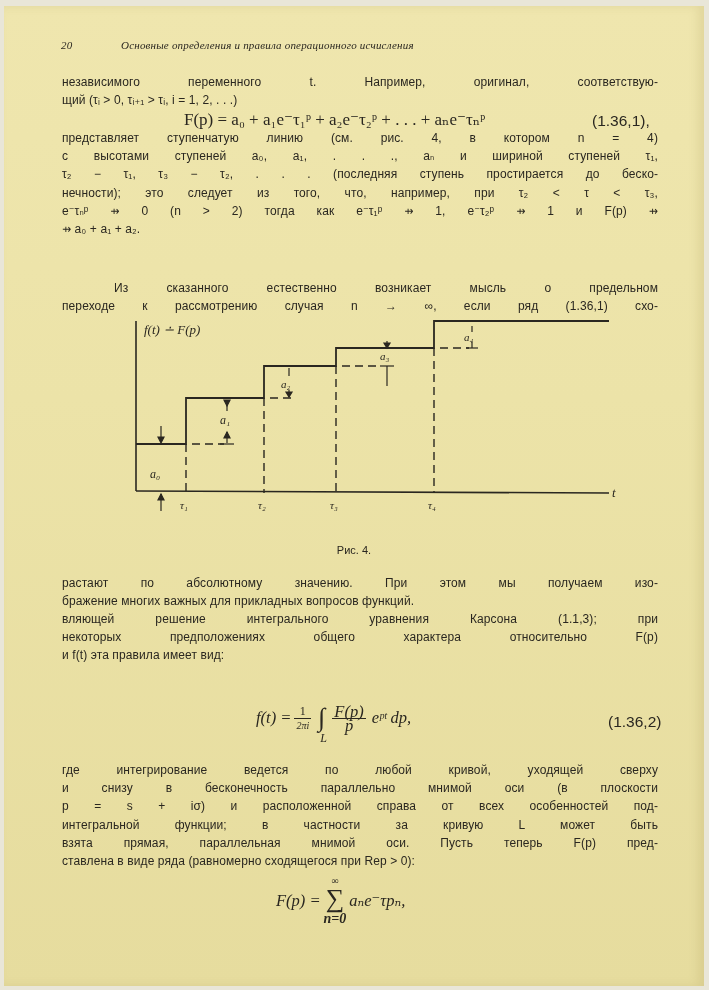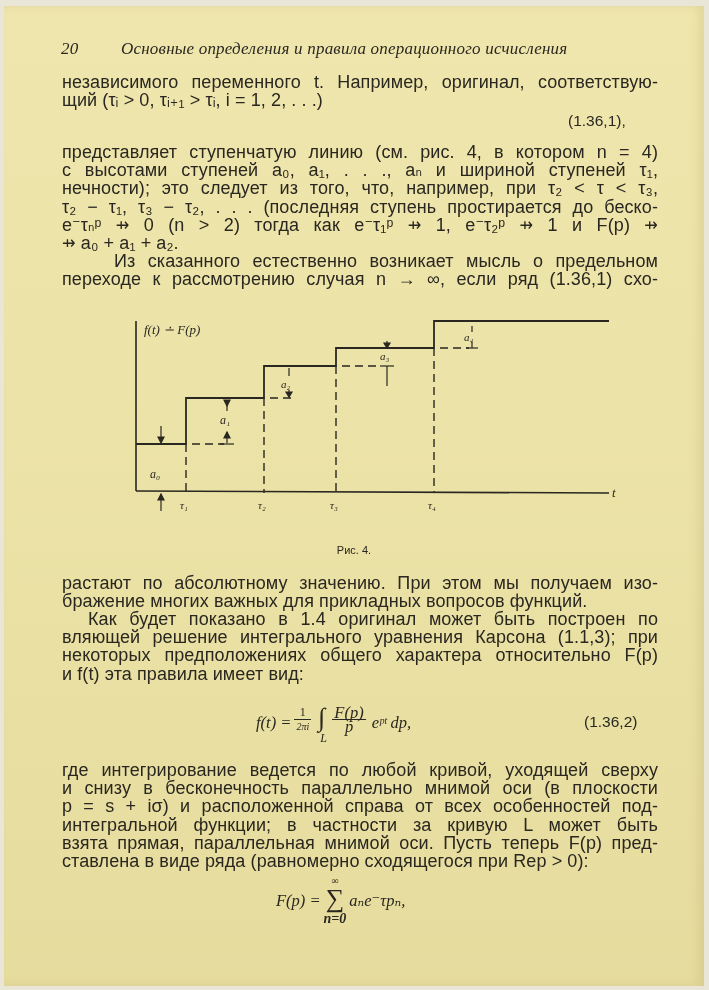--- a/index.html
+++ b/index.html
@@ -9,40 +9,40 @@
     font-family: "Liberation Serif", "DejaVu Serif", serif;
     color: #2a2720;
   }
   .page {
     position: absolute; left: 4px; top: 6px; width: 700px; height: 980px;
     background: linear-gradient(180deg, #efe6ae 0%, #ece3a8 40%, #e6dc9e 100%);
     box-shadow: inset -6px 0 10px rgba(150,130,60,0.15);
   }
   .runhead {
     position: absolute; top: 33px; left: 57px; width: 600px;
-    font-size: 17px; font-style: italic; letter-spacing: 0.2px;
+    font-size: 11px; font-style: italic; letter-spacing: 0.2px;
   }
   .runhead .num { display: inline-block; width: 60px; }
   .text {
     position: absolute; left: 58px; width: 596px;
     font-family: "Liberation Sans", "DejaVu Sans", sans-serif;
     font-stretch: condensed;
-    font-size: 18px; line-height: 18.2px;
+    font-size: 12px; line-height: 18.2px;
     text-align: justify;
     letter-spacing: 0.1px;
   }
   .indent { text-indent: 26px; }
   .line { display: block; text-align: justify; text-align-last: justify; white-space: nowrap; }
   .line.last { text-align-last: left; }
   .mi { font-family: "Liberation Serif", "DejaVu Serif", serif; font-style: italic; font-size: 16.5px; }
   .formula {
     position: absolute; font-family: "Liberation Serif", "DejaVu Serif", serif;
     font-size: 17px; white-space: nowrap;
   }
-  .eqno { position: absolute; font-family: "Liberation Sans", sans-serif; font-size: 15.5px; }
+  .eqno { position: absolute; font-family: "Liberation Sans", sans-serif; font-size: 15.5px; margin-left: 24px; }
   .frac { display: inline-block; vertical-align: middle; text-align: center; font-size: 12px; line-height: 13px; }
   .frac .n { display: block; border-bottom: 1px solid #2a2720; padding: 0 2px; }
   .frac .d { display: block; padding: 0 2px; }
   .caption {
     position: absolute; top: 538px; left: 0; width: 700px; text-align: center;
     font-family: "Liberation Sans", sans-serif; font-size: 11px;
   }
   svg text { font-family: "Liberation Serif", serif; font-style: italic; fill: #2a2720; }
 </style>
 </head>
@@ -52,33 +52,34 @@
 
   <div class="runhead">
     <span class="num">20</span><span>Основные определения и правила операционного исчисления</span>
   </div>
 
   <div class="text" style="top:67px;">
     <span class="line">независимого переменного t. Например, оригинал, соответствую-</span>
     <span class="line last">щий (τᵢ &gt; 0, τᵢ₊₁ &gt; τᵢ, i = 1, 2, . . .)</span>
   </div>
 
+  <div class="formula" style="top:103px; left:180px;">F(p) = a₀ + a₁e⁻τ₁ᵖ + a₂e⁻τ₂ᵖ + . . . + aₙe⁻τₙᵖ</div>
   <div class="eqno" style="top:106px; left:564px;">(1.36,1),</div>
 
-  <div class="text" style="top:137px;">
+  <div class="text" style="top:123px;">
     <span class="line">представляет ступенчатую линию (см. рис. 4, в котором n = 4)</span>
     <span class="line">с высотами ступеней a₀, a₁, . . ., aₙ и шириной ступеней τ₁,</span>
+    <span class="line">τ₂ − τ₁, τ₃ − τ₂, . . . (последняя ступень простирается до беско-</span>
     <span class="line">нечности); это следует из того, что, например, при τ₂ &lt; τ &lt; τ₃,</span>
-    <span class="line">τ₂ − τ₁, τ₃ − τ₂, . . . (последняя ступень простирается до беско-</span>
     <span class="line">e⁻τₙᵖ ⇸ 0 (n &gt; 2) тогда как e⁻τ₁ᵖ ⇸ 1, e⁻τ₂ᵖ ⇸ 1 и F(p) ⇸</span>
     <span class="line last">⇸ a₀ + a₁ + a₂.</span>
   </div>
 
   <div class="text" style="top:246px;">
-    <span class="line indent" style="padding-left:26px;">Из сказанного естественно возникает мысль о предельном</span>
+    <span class="line indent" style="padding-left:26px;margin-top:27px;">Из сказанного естественно возникает мысль о предельном</span>
     <span class="line">переходе к рассмотрению случая n → ∞, если ряд (1.36,1) схо-</span>
   </div>
 
   <svg style="position:absolute; left:120px; top:310px;" width="500" height="220" viewBox="0 0 500 220">
     <g stroke="#2a2720" fill="none" stroke-width="1.6">
 
       <line x1="12" y1="5" x2="12" y2="175"></line>
 
       <line x1="12" y1="175" x2="485" y2="177"></line>
 
@@ -137,27 +138,26 @@
     </g>
   </svg>
   <div class="caption">Рис. 4.</div>
 
   <div class="text" style="top:568px;">
     <span class="line">растают по абсолютному значению. При этом мы получаем изо-</span>
     <span class="line last">бражение многих важных для прикладных вопросов функций.</span>
   </div>
 
   <div class="text" style="top:604px;">
-    <span class="line" style="padding-left:26px;">Как будет показано в 1.4 оригинал может быть построен по</span>
     <span class="line">вляющей решение интегрального уравнения Карсона (1.1,3); при</span>
     <span class="line">некоторых предположениях общего характера относительно F(p)</span>
     <span class="line last">и f(t) эта правила имеет вид:</span>
   </div>
 
-  <div class="formula" style="top:697px; left:252px; display:flex; align-items:flex-end;">
+  <div class="formula" style="top:697px; left:252px; display:flex; align-items:center;">
     <span class="mi">f(t) =</span>
     <span class="frac" style="margin:0 3px;">
       <span class="n">1</span>
       <span class="d mi" style="font-size:10px;">2πi</span>
     </span>
     <span style="position:relative; font-size:26px; margin:0 4px;">
       <span>∫</span>
       <span class="mi" style="position:absolute; left:2px; top:28px; font-size:12px;">L</span>
     </span>
     <span class="frac" style="margin:0 3px;">

